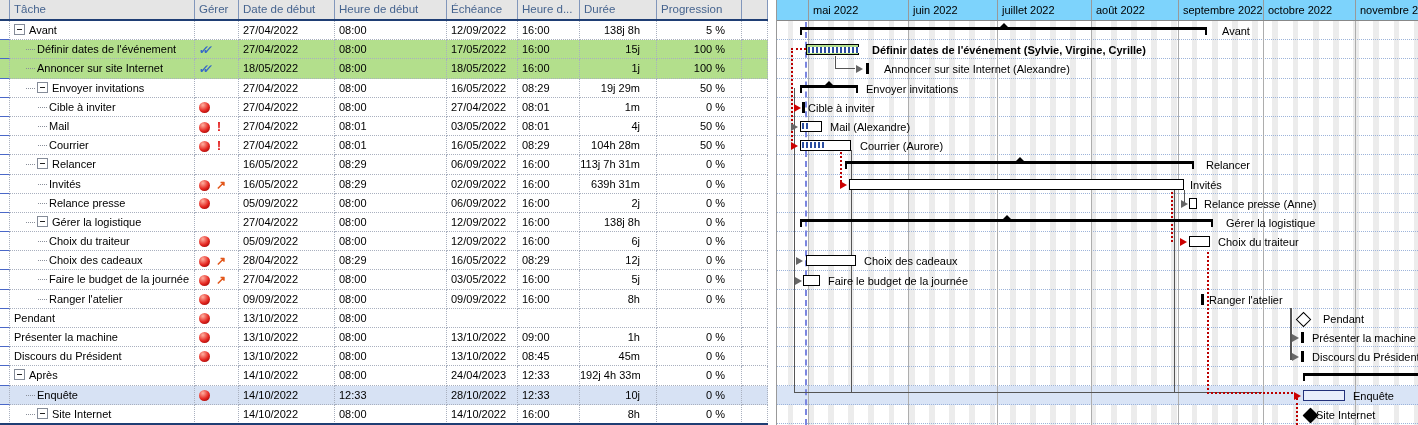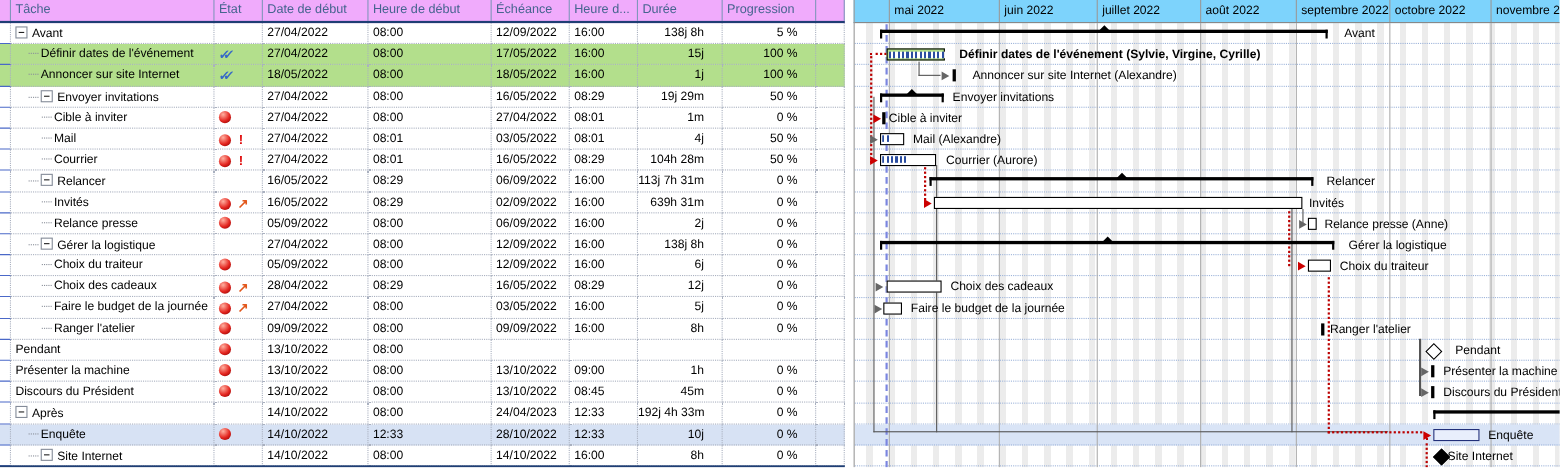--- a/index.html
+++ b/index.html
@@ -1,20 +1,20 @@
 <!DOCTYPE html>
 <html><head>
 <meta charset="utf-8">
 <style>
   html,body{margin:0;padding:0;background:#fff}
   #app{position:relative;width:1418px;height:425px;background:#fff;overflow:hidden;
        font-family:"Liberation Sans",sans-serif;font-size:11px;color:#000}
   
   #table{position:absolute;left:0;top:0;width:768px;height:425px}
-  .thead{display:flex;height:21px;background:#f0abfc;border-bottom:2px solid #1f3e74;box-sizing:border-box}
+  .thead{display:flex;height:21px;background:#e5e5e5;border-bottom:2px solid #1f3e74;box-sizing:border-box}
   .th{box-sizing:border-box;border-right:1px solid #8196bb;color:#46648f;font-size:11.5px;
       padding:3px 0 0 4px;white-space:nowrap;overflow:hidden}
   .trow{display:flex;height:19.2px;box-sizing:border-box}
   .trow.green{background:#b3df8c}
   .trow.sel{background:#d7e2f4}
   .td{box-sizing:border-box;border-right:1px dotted #a9b0bf;border-bottom:1px dotted #a9b0bf;
       padding:3px 0 0 4px;white-space:nowrap;overflow:hidden}
   .td.num{text-align:right;padding-right:16px;padding-left:0}
   .td.grip{border-bottom:1px solid #4a68c8}
   .c0{width:10px}.c1{width:185px}.c2{width:44px}.c3{width:96px}.c4{width:112px}
@@ -62,21 +62,21 @@
        background:repeating-linear-gradient(90deg,transparent 0 10.6px,#ececec 10.6px 16.4px,transparent 16.4px 20.2px)}
 </style>
 </head>
 <body>
 
 <div id="app">
   <div id="table">
       <div class="thead">
         <div class="th c0"></div>
         <div class="th c1">Tâche</div>
-        <div class="th c2">État</div>
+        <div class="th c2">Gérer</div>
         <div class="th c3">Date de début</div>
         <div class="th c4">Heure de début</div>
         <div class="th c5">Échéance</div>
         <div class="th c6">Heure d...</div>
         <div class="th c7">Durée</div>
         <div class="th c8">Progression</div>
         <div class="th c9"></div>
       </div>
       <div class="trow">
         <div class="td c0 grip"></div>

